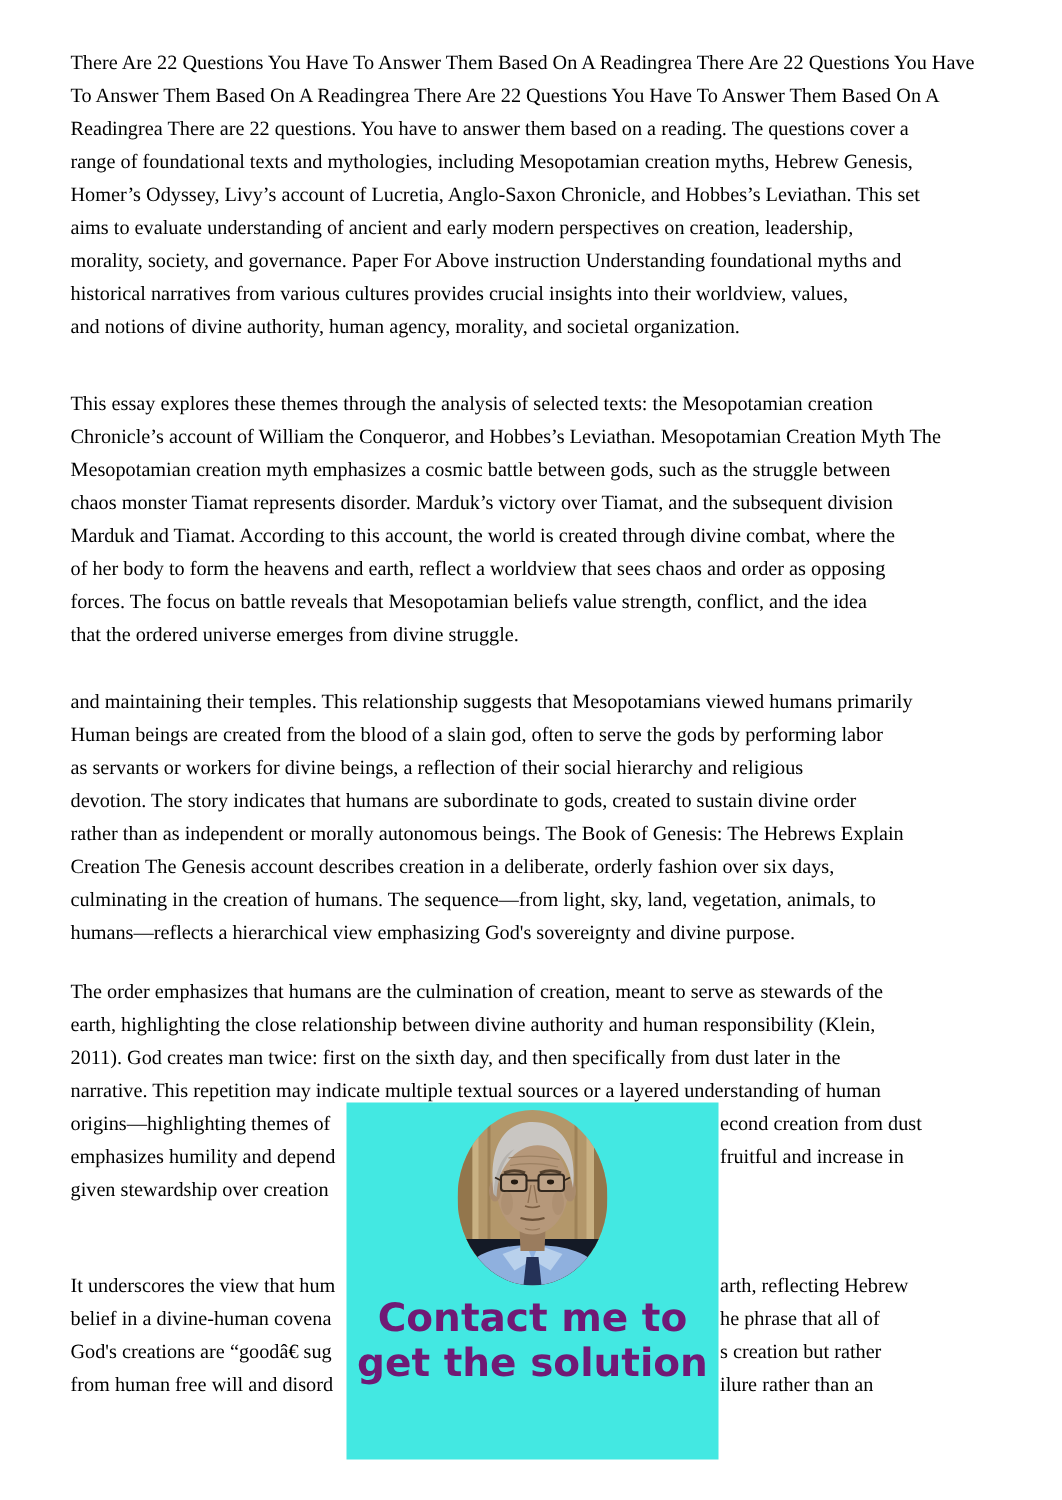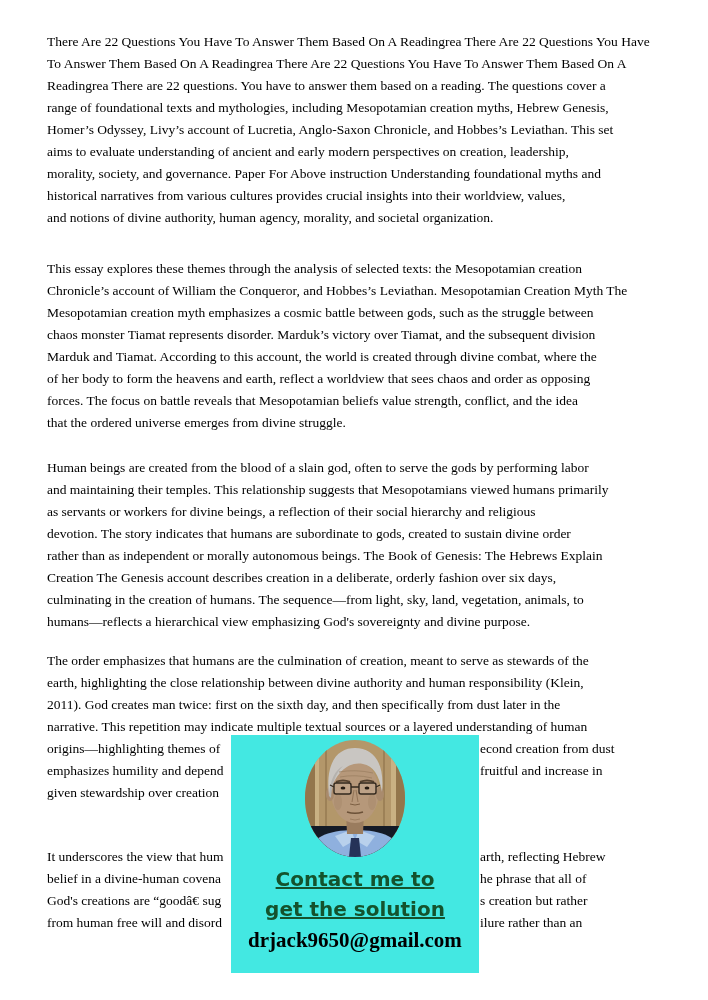--- a/index.html
+++ b/index.html
@@ -40,24 +40,23 @@
     margin: 5px auto 0 auto;
     border-radius: 50%;
     overflow: hidden;
     display: block;
   }
   .photo-oval svg { display: block; width: 100px; height: 117px; }
   .promo-heading {
     margin-top: 7px;
     font-family: "DejaVu Sans", sans-serif;
     font-weight: bold;
-    font-size: 20px;
+    font-size: 26px;
     line-height: 30px;
-    color: #14532d;
-    text-decoration: underline;
+    color: #701a75;
   }
   .promo-email {
     margin-top: 3px;
     font-family: "Liberation Serif", serif;
     font-weight: bold;
     font-size: 21px;
     line-height: 26px;
     color: #000000;
   }
 </style>
@@ -80,22 +79,22 @@
       <div class="line">This essay explores these themes through the analysis of selected texts: the Mesopotamian creation</div>
       <div class="line">Chronicle’s account of William the Conqueror, and Hobbes’s Leviathan. Mesopotamian Creation Myth The</div>
       <div class="line">Mesopotamian creation myth emphasizes a cosmic battle between gods, such as the struggle between</div>
       <div class="line">chaos monster Tiamat represents disorder. Marduk’s victory over Tiamat, and the subsequent division</div>
       <div class="line">Marduk and Tiamat. According to this account, the world is created through divine combat, where the</div>
       <div class="line">of her body to form the heavens and earth, reflect a worldview that sees chaos and order as opposing</div>
       <div class="line">forces. The focus on battle reveals that Mesopotamian beliefs value strength, conflict, and the idea</div>
       <div class="line">that the ordered universe emerges from divine struggle.</div>
     </div>
     <div class="para p2">
+      <div class="line">and maintaining their temples. This relationship suggests that Mesopotamians viewed humans primarily</div>
       <div class="line">Human beings are created from the blood of a slain god, often to serve the gods by performing labor</div>
-      <div class="line">and maintaining their temples. This relationship suggests that Mesopotamians viewed humans primarily</div>
       <div class="line">as servants or workers for divine beings, a reflection of their social hierarchy and religious</div>
       <div class="line">devotion. The story indicates that humans are subordinate to gods, created to sustain divine order</div>
       <div class="line">rather than as independent or morally autonomous beings. The Book of Genesis: The Hebrews Explain</div>
       <div class="line">Creation The Genesis account describes creation in a deliberate, orderly fashion over six days,</div>
       <div class="line">culminating in the creation of humans. The sequence—from light, sky, land, vegetation, animals, to</div>
       <div class="line">humans—reflects a hierarchical view emphasizing God's sovereignty and divine purpose.</div>
     </div>
     <div class="para p3">
       <div class="line">The order emphasizes that humans are the culmination of creation, meant to serve as stewards of the</div>
       <div class="line">earth, highlighting the close relationship between divine authority and human responsibility (Klein,</div>
@@ -162,14 +161,13 @@
       <path d="M45,79 Q50,81 55,79" stroke="#96785a" stroke-width="0.8" fill="none"></path>
 
       <ellipse cx="33" cy="62" rx="4" ry="8" fill="rgba(140,110,80,0.18)"></ellipse>
       <ellipse cx="67" cy="62" rx="4" ry="8" fill="rgba(140,110,80,0.18)"></ellipse>
     </svg>
   </div>
   <div class="promo-heading">
     <div>Contact me to</div>
     <div>get the solution</div>
   </div>
-  <div class="promo-email">drjack9650@gmail.com</div>
 </div>
 
 </body></html>

